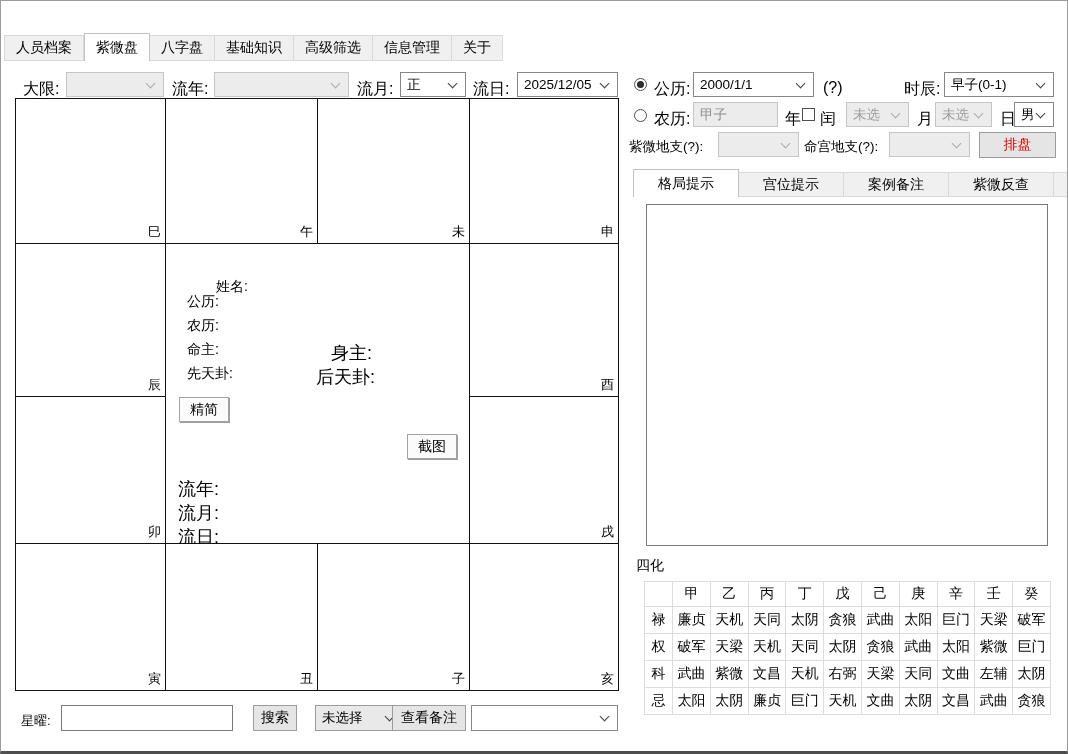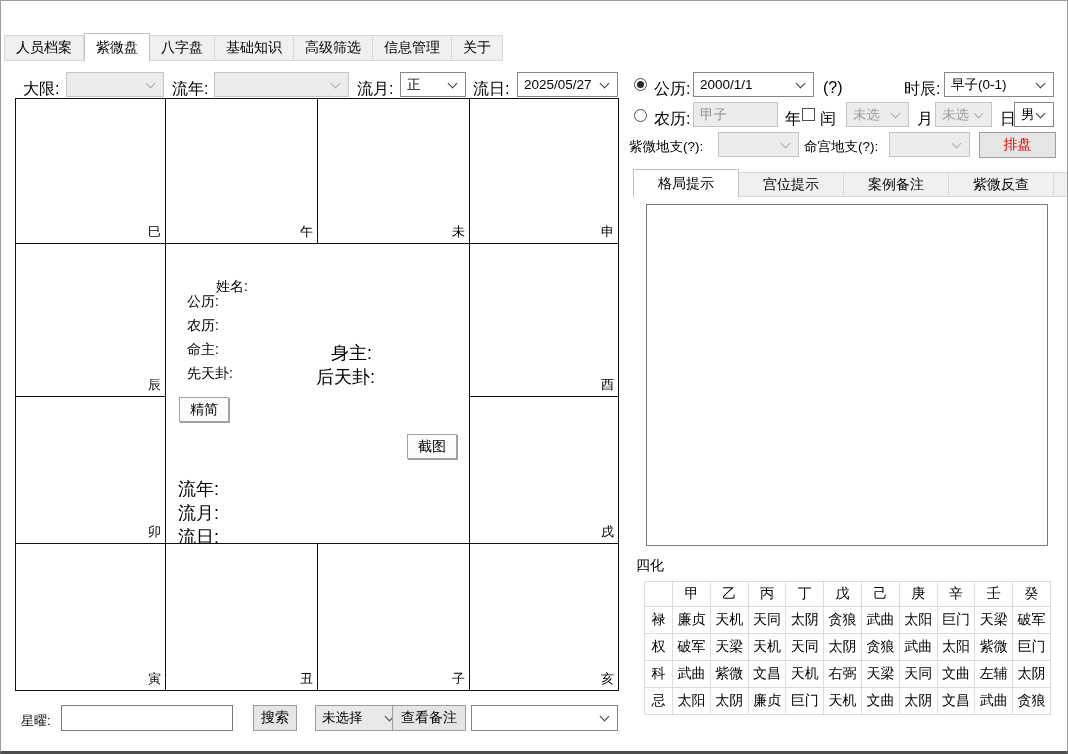--- a/index.html
+++ b/index.html
@@ -93,21 +93,21 @@
     <span class="val"></span>
       <span class="chev"></span>
   </div>
   <span class="lbl" style="left:356px; top:78px;">流月:</span>
   <div class="combo" style="left:399px; top:71px; width:66px;">
     <span class="val">正</span>
       <span class="chev"></span>
   </div>
   <span class="lbl" style="left:472px; top:78px;">流日:</span>
   <div class="combo" style="left:516px; top:71px; width:101px;">
-    <span class="val">2025/05/27</span>
+    <span class="val">2025/12/05</span>
       <span class="chev"></span>
   </div>
 
   <div class="grid">
     <div class="cell br bb">
         <span class="branch">巳</span>
       </div>
     <div class="cell br bb">
         <span class="branch">午</span>
       </div>

